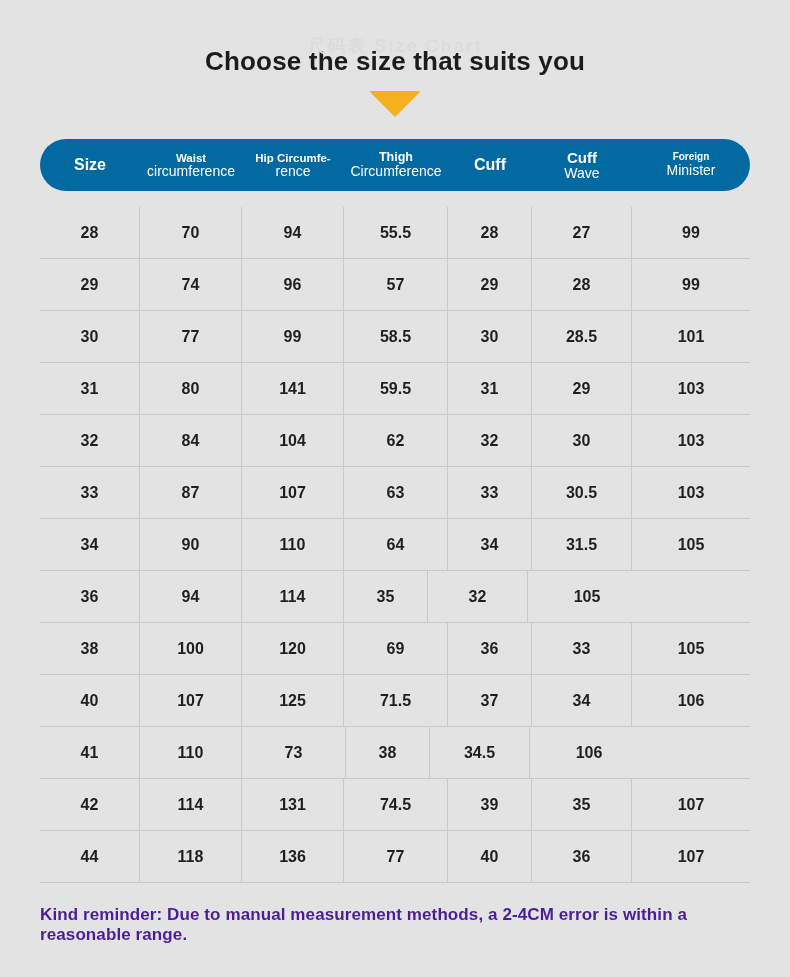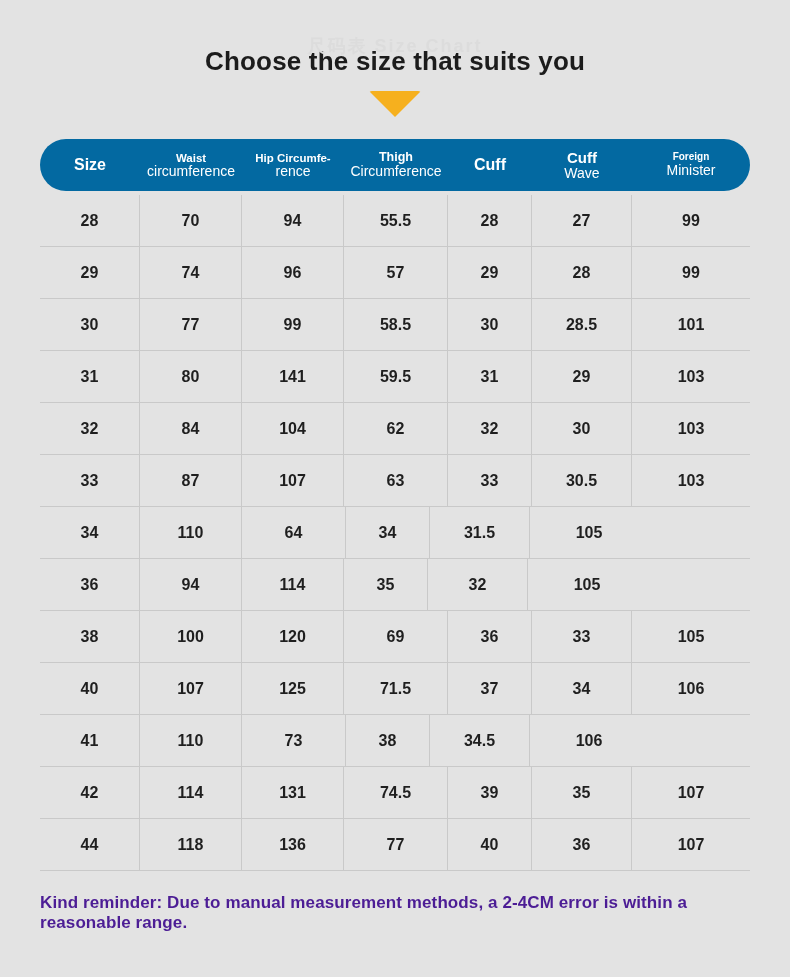--- a/index.html
+++ b/index.html
@@ -77,21 +77,21 @@
   .hdr .c4 { font-size: 16px; }
   .hdr .c5 { font-size: 15px; }
   .hdr .c6 { font-size: 10px; }
 
   .hdr .sub {
     display: block;
     font-size: 14px;
     font-weight: normal;
   }
   .rows {
-    margin-top: 4px;
+    margin-top: 16px;
   }
   .row {
     display: flex;
     align-items: center;
     height: 51px;
     border-bottom: 1px solid #c9c9c9;
   }
   .row:last-child {
     border-bottom: 1px solid #c9c9c9;
   }
@@ -222,20 +222,21 @@
           <div class="cell c0">33</div>
           <div class="cell c1">87</div>
           <div class="cell c2">107</div>
           <div class="cell c3">63</div>
           <div class="cell c4">33</div>
           <div class="cell c5">30.5</div>
           <div class="cell c6">103</div>
         </div>
         <div class="row">
           <div class="cell c0">34</div>
+          <div class="cell c1">90</div>
           <div class="cell c2">110</div>
           <div class="cell c3">64</div>
           <div class="cell c4">34</div>
           <div class="cell c5">31.5</div>
           <div class="cell c6">105</div>
         </div>
         <div class="row">
           <div class="cell c0">36</div>
           <div class="cell c1">94</div>
           <div class="cell c2">114</div>

